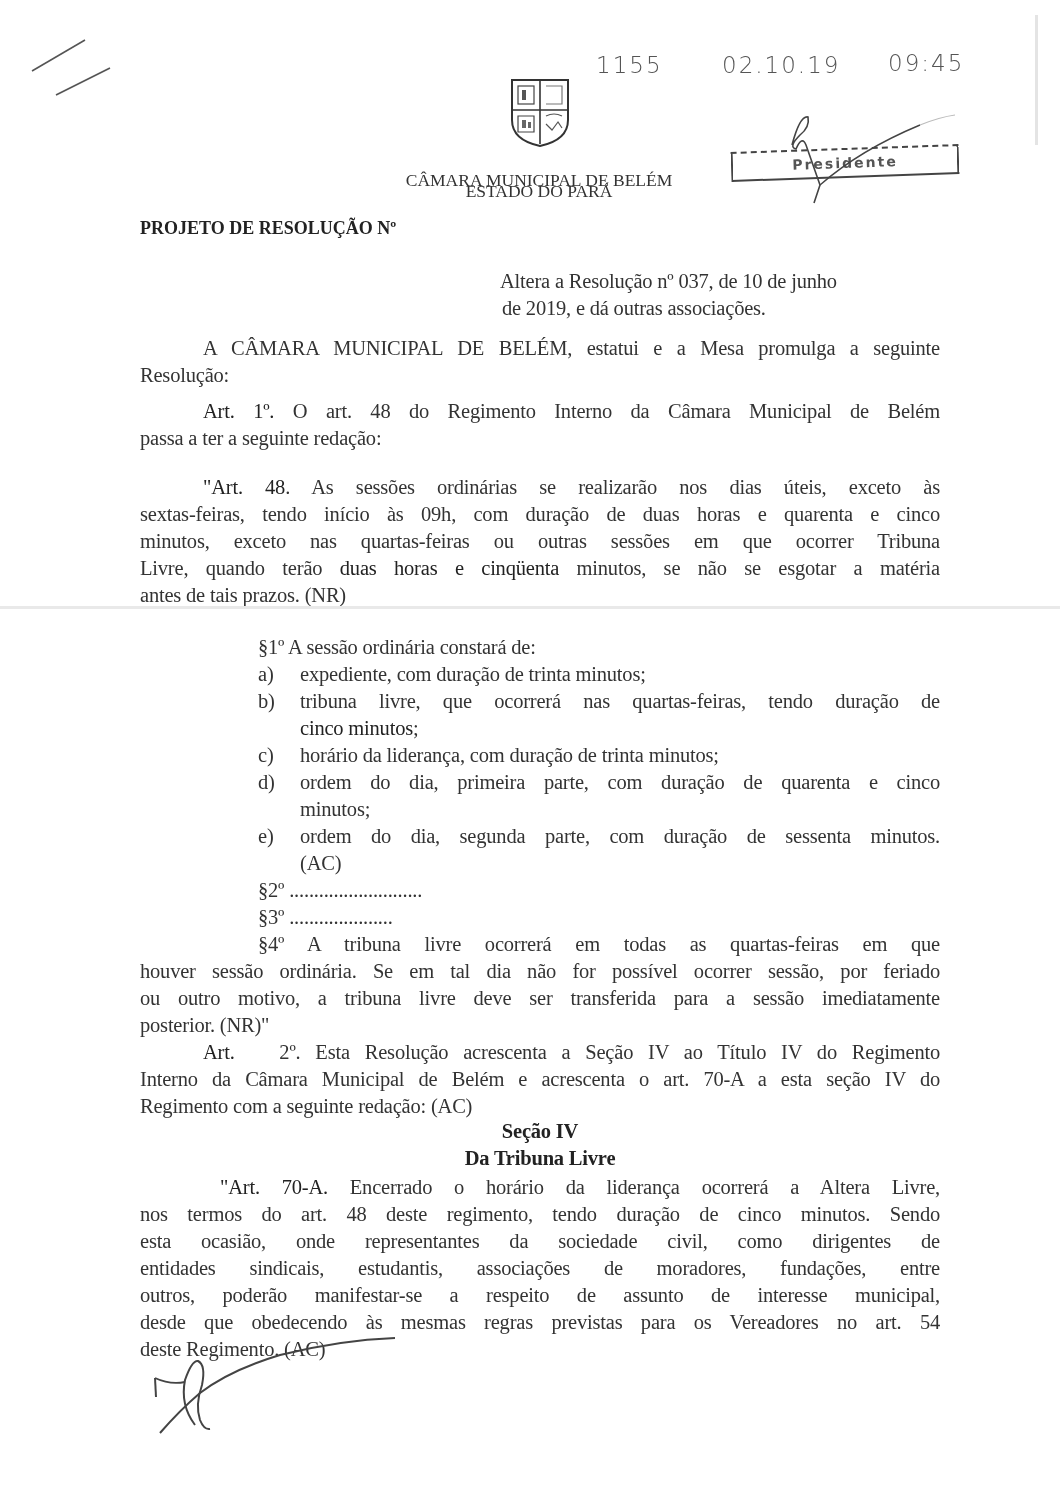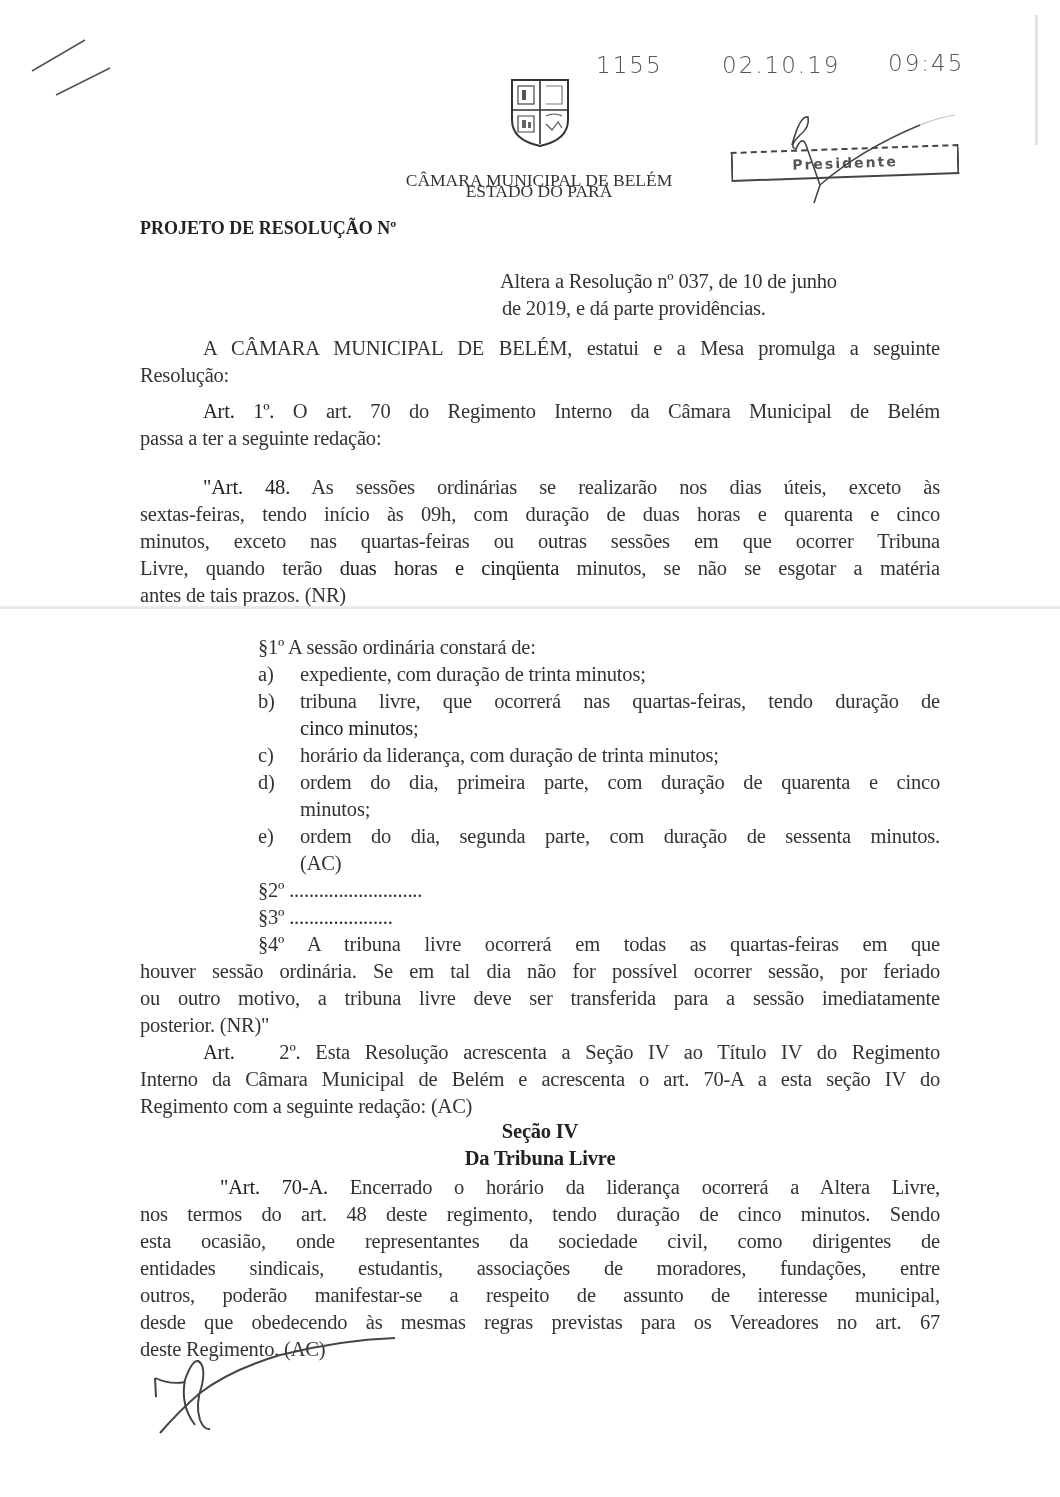--- a/index.html
+++ b/index.html
@@ -50,27 +50,27 @@
 </div>
 <svg class="abs" style="left:780px;top:105px;" width="190" height="100">
   <path d="M12 40 Q20 10 28 12 Q30 22 20 30 Q8 42 16 44 Q22 30 26 40 L40 80 L34 98" fill="none" stroke="#444" stroke-width="1.6"></path>
   <path d="M40 80 Q80 45 140 20" fill="none" stroke="#444" stroke-width="1.4"></path>
   <path d="M140 20 Q160 12 175 10" fill="none" stroke="#bbb" stroke-width="1.2"></path>
 </svg>
 
 <div class="abs" style="left:140px;top:218px;font-family:'Liberation Serif',serif;font-weight:bold;font-size:18px;color:#222;">PROJETO DE RESOLUÇÃO Nº</div>
 
 <div class="abs txt" style="left:500px;top:270px;width:440px;">Altera a Resolução nº 037, de 10 de junho</div>
-<div class="abs txt" style="left:502px;top:297px;">de 2019, e dá parte providências.</div>
+<div class="abs txt" style="left:502px;top:297px;">de 2019, e dá outras associações.</div>
 
 <div class="abs txt just" style="left:203px;top:337px;width:737px;">A CÂMARA MUNICIPAL DE BELÉM, estatui e a Mesa promulga a seguinte</div>
 <div class="abs txt" style="left:140px;top:364px;">Resolução:</div>
 
 <div class="abs txt just" style="left:203px;top:400px;width:737px;">
-  <b>Art. 1º.</b><span> O art. 70 do Regimento Interno da Câmara Municipal de Belém</span>
+  <b>Art. 1º.</b><span> O art. 48 do Regimento Interno da Câmara Municipal de Belém</span>
 </div>
 <div class="abs txt" style="left:140px;top:427px;text-align:center;">passa a ter a seguinte redação:</div>
 
 <div class="abs txt just" style="left:203px;top:476px;width:737px;">
   <b>"Art. 48</b><span>. As sessões ordinárias se realizarão nos dias úteis, exceto às</span>
 </div>
 <div class="abs txt just" style="left:140px;top:503px;width:800px;">sextas-feiras, tendo início às 09h, com duração de duas horas e quarenta e cinco</div>
 <div class="abs txt just" style="left:140px;top:530px;width:800px;">minutos, exceto nas quartas-feiras ou outras sessões em que ocorrer Tribuna</div>
 <div class="abs txt just" style="left:140px;top:557px;width:800px;">
   <span>Livre, quando terão </span><b>duas horas e cinqüenta</b><span> minutos, se não se esgotar a matéria</span>
@@ -118,21 +118,21 @@
 <div class="abs txt" style="left:140px;top:1120px;width:800px;text-align:center;font-weight:bold;color:#222;">Seção IV</div>
 <div class="abs txt" style="left:140px;top:1147px;width:800px;text-align:center;font-weight:bold;color:#222;">Da Tribuna Livre</div>
 
 <div class="abs txt just" style="left:220px;top:1176px;width:720px;">
   <b>"Art. 70-A.</b><span> Encerrado o horário da liderança ocorrerá a Altera Livre,</span>
 </div>
 <div class="abs txt just" style="left:140px;top:1203px;width:800px;">nos termos do art. 48 deste regimento, tendo duração de cinco minutos. Sendo</div>
 <div class="abs txt just" style="left:140px;top:1230px;width:800px;">esta ocasião, onde representantes da sociedade civil, como dirigentes de</div>
 <div class="abs txt just" style="left:140px;top:1257px;width:800px;">entidades sindicais, estudantis, associações de moradores, fundações, entre</div>
 <div class="abs txt just" style="left:140px;top:1284px;width:800px;">outros, poderão manifestar-se a respeito de assunto de interesse municipal,</div>
-<div class="abs txt just" style="left:140px;top:1311px;width:800px;">desde que obedecendo às mesmas regras previstas para os Vereadores no art. 67</div>
+<div class="abs txt just" style="left:140px;top:1311px;width:800px;">desde que obedecendo às mesmas regras previstas para os Vereadores no art. 54</div>
 <div class="abs txt" style="left:140px;top:1338px;">deste Regimento. (AC)</div>
 
 <svg class="abs" style="left:140px;top:1335px;" width="270" height="110">
   <path d="M15 43 L16 62" stroke="#444" stroke-width="2" fill="none"></path>
   <path d="M15 43 Q30 50 45 47" stroke="#444" stroke-width="1.8" fill="none"></path>
   <path d="M20 98 Q40 75 60 58 Q90 35 140 20 Q200 5 255 3" stroke="#444" stroke-width="2" fill="none"></path>
   <path d="M55 90 Q40 70 45 45 Q52 25 58 26 Q66 30 62 50 Q55 70 60 85 Q64 95 70 94" stroke="#444" stroke-width="2" fill="none"></path>
 </svg>
 
 </body></html>

